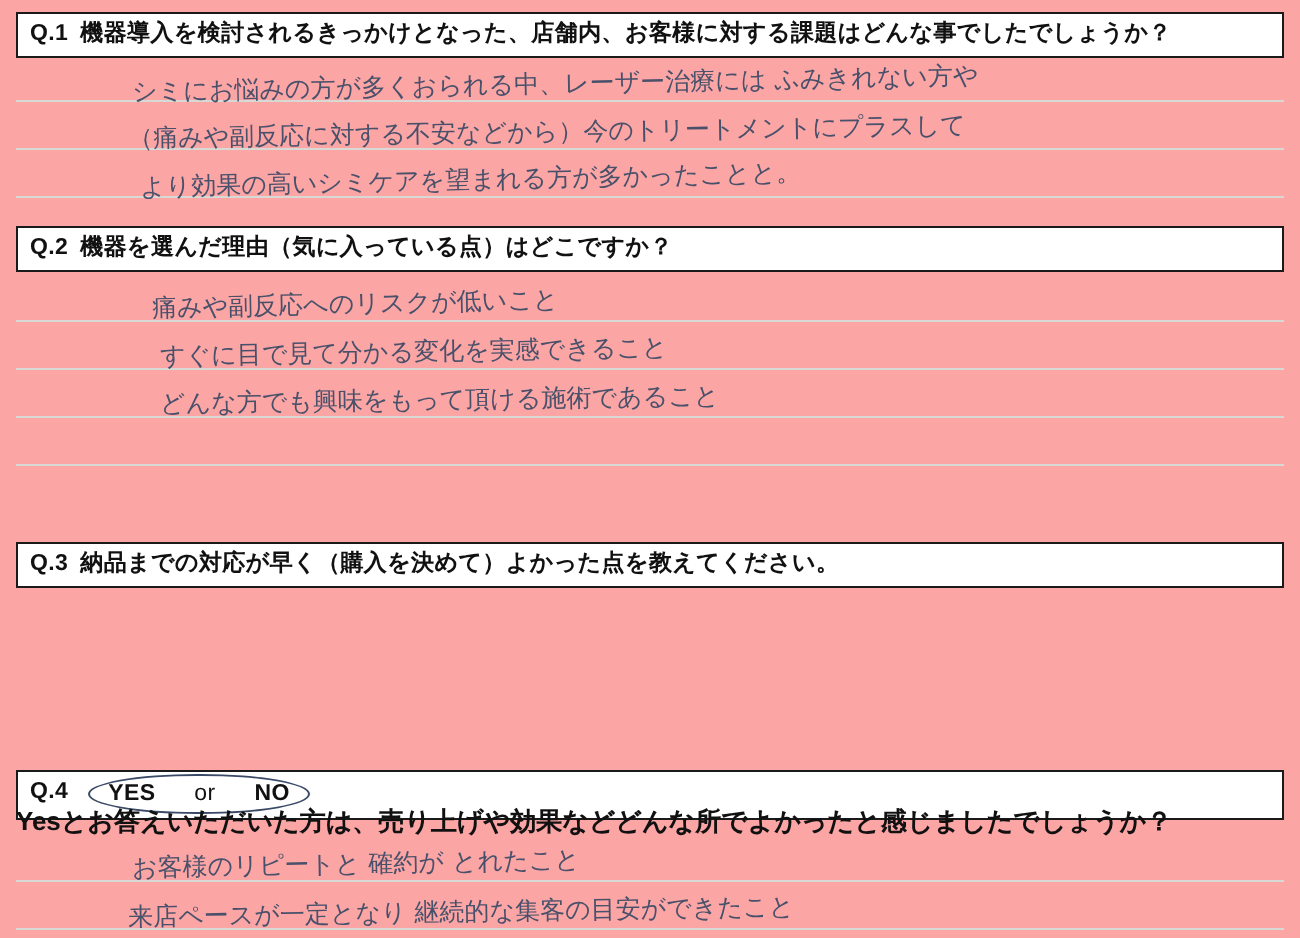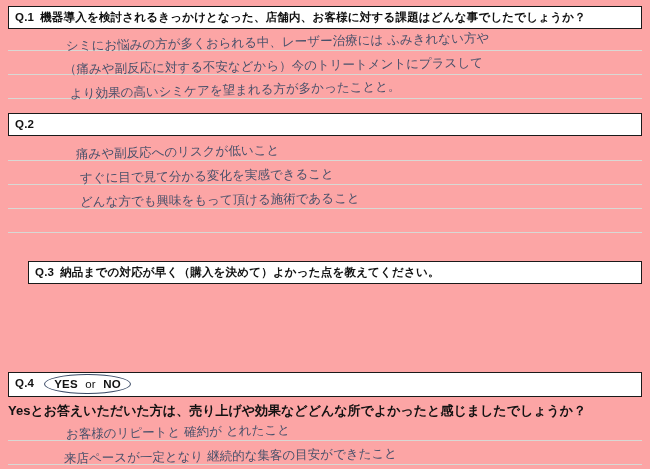--- a/index.html
+++ b/index.html
@@ -105,48 +105,49 @@
     <div class="rule" style="top:42px;"></div>
     <div class="rule" style="top:66px;"></div>
     <div class="hw-line" style="left:58px; top:2px; font-size:12.5px; transform:rotate(-1.1deg);">シミにお悩みの方が多くおられる中、レーザー治療には ふみきれない方や</div>
     <div class="hw-line" style="left:56px; top:26px; font-size:12.5px; transform:rotate(-0.9deg);">（痛みや副反応に対する不安などから）今のトリートメントにプラスして</div>
     <div class="hw-line" style="left:62px; top:50px; font-size:12.5px; transform:rotate(-1.3deg);">より効果の高いシミケアを望まれる方が多かったことと。</div>
   </div>
 
   <div class="q-block" style="top:113px;">
     <div class="q-head">
       <span class="q-label">Q.2</span>
+      <span class="q-text">機器を選んだ理由（気に入っている点）はどこですか？</span>
     </div>
   </div>
 
   <div class="q-block" style="top:140px;height:110px;">
     <div class="rule" style="top:20px;"></div>
     <div class="rule" style="top:44px;"></div>
     <div class="rule" style="top:68px;"></div>
     <div class="rule" style="top:92px;"></div>
     <div class="hw-line" style="left:68px; top:4px; font-size:12.5px; transform:rotate(-1.2deg);">痛みや副反応へのリスクが低いこと</div>
     <div class="hw-line" style="left:72px; top:28px; font-size:12.5px; transform:rotate(-1deg);">すぐに目で見て分かる変化を実感できること</div>
     <div class="hw-line" style="left:72px; top:52px; font-size:12.5px; transform:rotate(-0.8deg);">どんな方でも興味をもって頂ける施術であること</div>
   </div>
 
-  <div class="q-block" style="top:261px;margin-left:20px;">
+  <div class="q-block" style="top:271px;">
     <div class="q-head">
       <span class="q-label">Q.3</span>
       <span class="q-text">納品までの対応が早く（購入を決めて）よかった点を教えてください。</span>
     </div>
   </div>
 
 
-  <div class="q-block" style="top:372px;">
+  <div class="q-block" style="top:385px;">
     <div class="q-head">
       <span class="q-label">Q.4</span>
       <span class="yesno">
         <span class="oval"></span>
         <span>YES</span>
-        <span style="font-weight:normal;margin:0 4px;">or</span>
+        <span style="font-weight:normal;margin:0 16px;">or</span>
         <span>NO</span>
       </span>
     </div>
   </div>
 
   <div class="q4-sub" style="top:403px;">Yesとお答えいただいた方は、売り上げや効果などどんな所でよかったと感じましたでしょうか？</div>
 
   <div class="q-block" style="top:420px;height:48px;">
     <div class="rule" style="top:20px;"></div>
     <div class="rule" style="top:44px;"></div>

